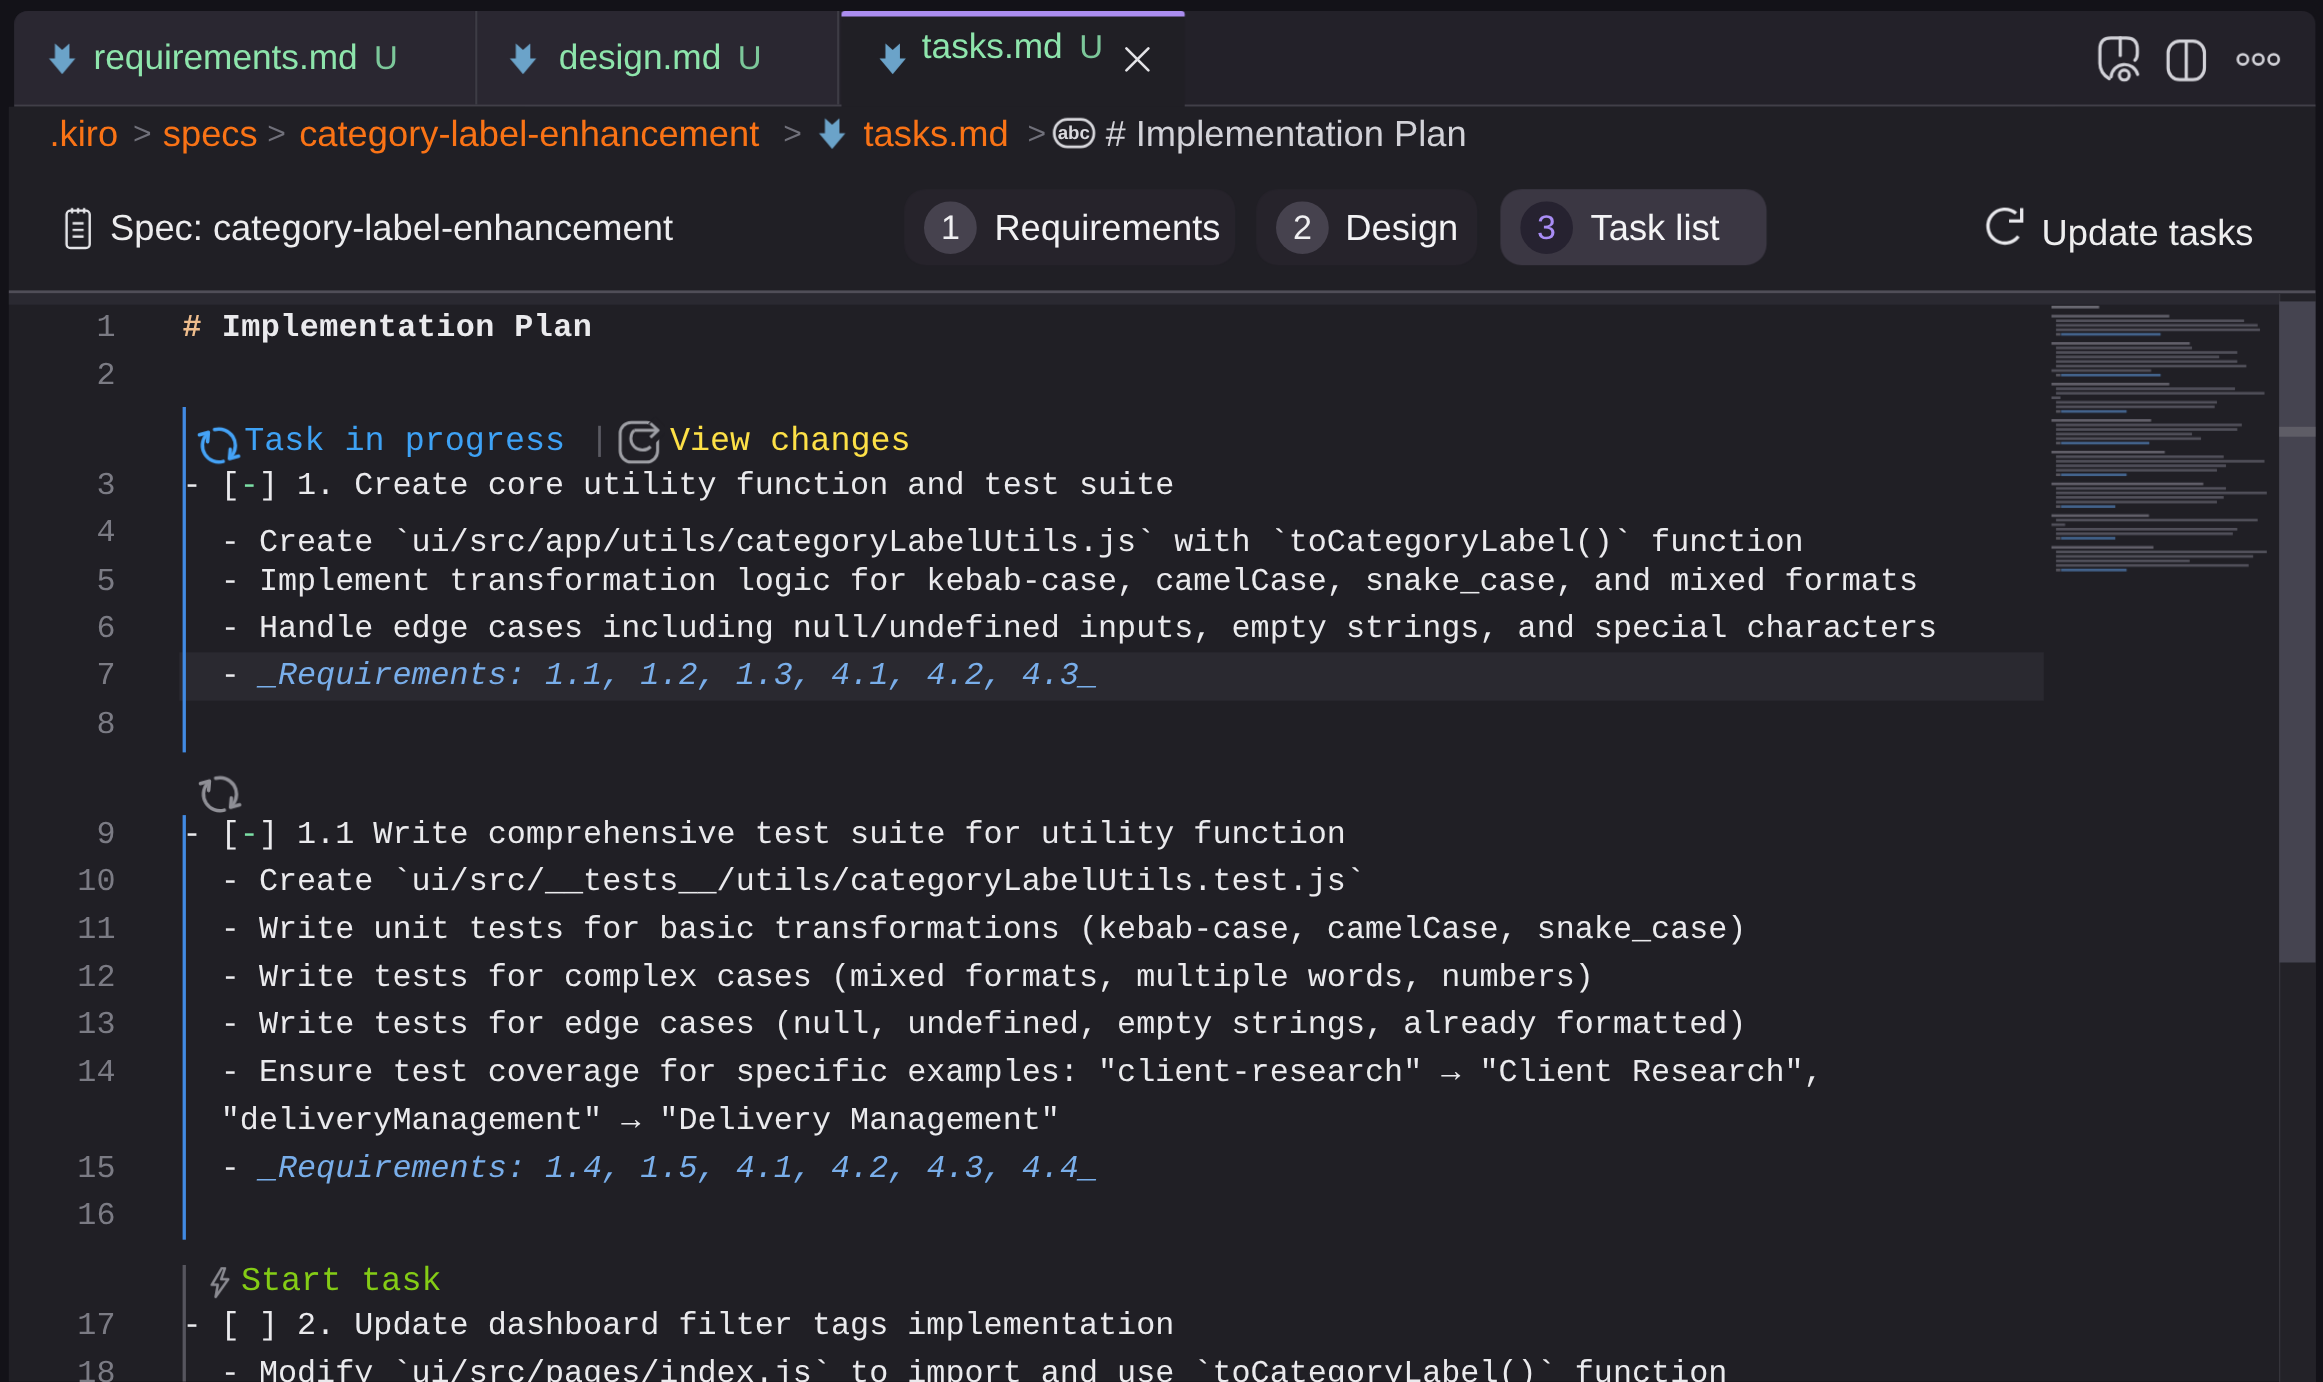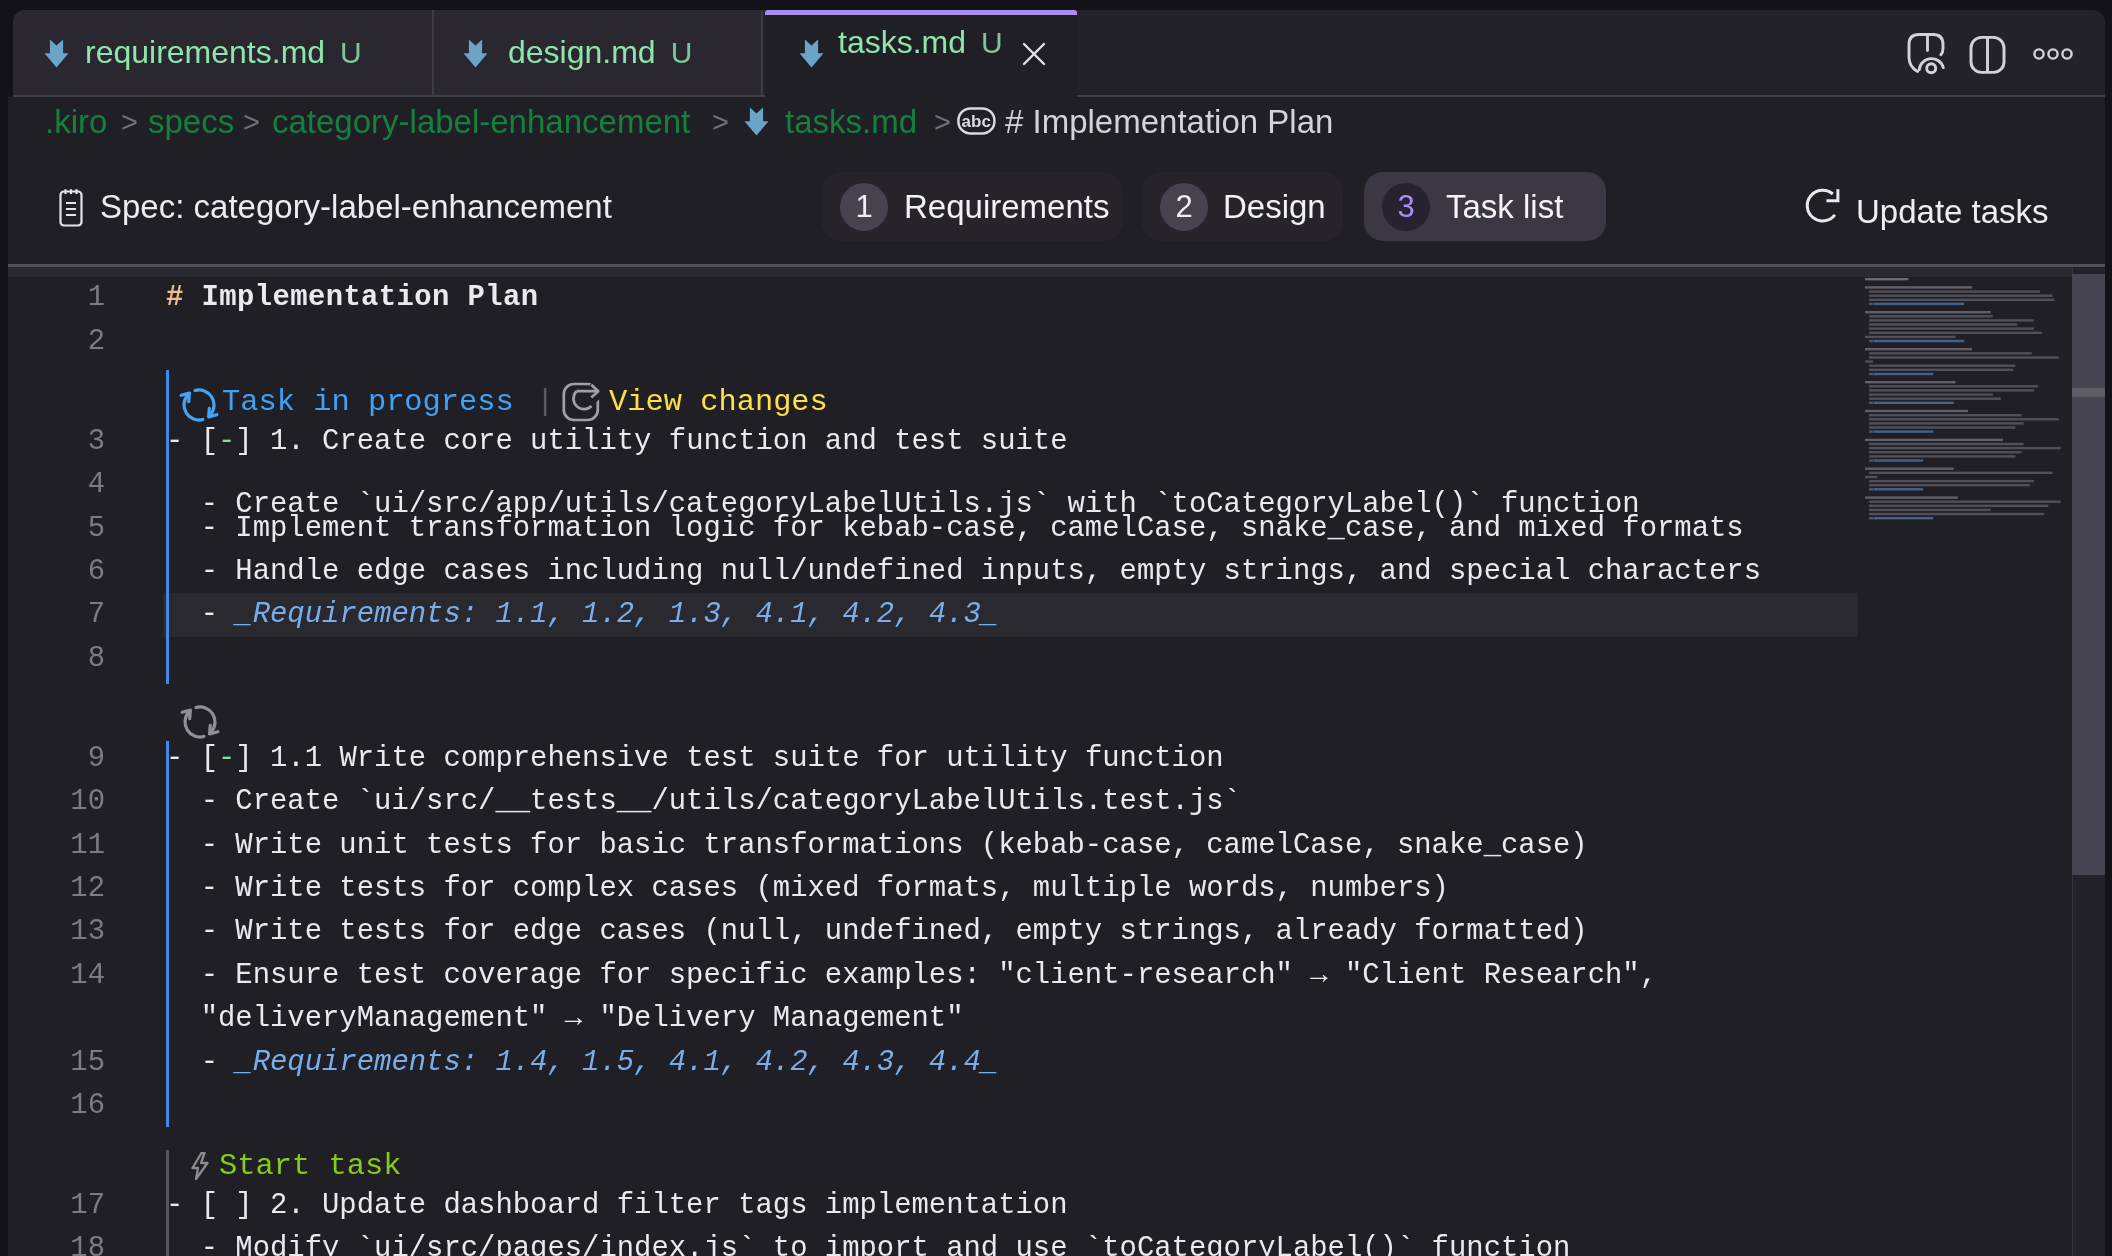--- a/index.html
+++ b/index.html
@@ -3,21 +3,21 @@
 
 *{margin:0;padding:0;box-sizing:border-box}
 html,body{width:2112px;height:1256px;overflow:hidden;background:#131218}
 body{position:relative;font-family:"Liberation Sans",sans-serif}
 body *{will-change:opacity}
 .abs{position:absolute}
 .mono{font-family:"Liberation Mono",monospace;font-size:28.9px;white-space:pre}
 .wmono{font-family:Liberation Mono, monospace;font-size:30.4px;white-space:pre}
 .ln{position:absolute;left:166px;height:43.4px;line-height:43.4px;color:#eaeaed}
 .num{position:absolute;left:30px;width:75px;height:43.4px;line-height:43.4px;text-align:right;color:#7b7b84}
-.crumb{position:absolute;top:97px;height:50px;line-height:50px;font-size:33px;color:#15803d}
+.crumb{position:absolute;top:97px;height:50px;line-height:50px;font-size:33px;color:#f97316}
 .chev{color:#70707a}
 
 </style></head><body>
 <div class="abs" style="left:13px;top:10px;width:2092px;height:87px;background:#232129;border-radius:12px 12px 0 0"></div>
 <div class="abs" style="left:13px;top:10px;width:419px;height:85px;background:#2a2731;border-radius:12px 0 0 0"></div>
 <div class="abs" style="left:434px;top:10px;width:329px;height:85px;background:#2a2731"></div>
 <div class="abs" style="left:432px;top:10px;width:2px;height:85px;background:#3d3c45"></div>
 <div class="abs" style="left:761px;top:10px;width:2px;height:85px;background:#3d3c45"></div>
 <div class="abs" style="left:765px;top:10px;width:312px;height:87px;background:#201f25;border-radius:10px 10px 0 0"></div>
 <div class="abs" style="left:765px;top:10px;width:312px;height:4.5px;background:#ab8df0;border-radius:3px 3px 0 0"></div>
@@ -115,21 +115,21 @@
 <svg style="position:absolute;left:562px;top:379.09999999999997px" width="42" height="44" viewBox="0 0 42 44" fill="none">
     <rect x="1.8" y="5" width="34" height="36" rx="10" stroke="#9fa0a6" stroke-width="2.7"></rect>
     <path d="M14 12.2 H40 M30.5 3 L39.5 12 L30 21" stroke="#201f25" stroke-width="9" fill="none"></path>
     <path d="M14.5 12.2 A9.6 9.6 0 1 0 29.5 27.0" stroke="#9fa0a6" stroke-width="2.7" fill="none"></path>
     <path d="M14.5 12.2 H35.5 M29.3 5.8 L36.3 12.2 L29.3 18.6" stroke="#9fa0a6" stroke-width="2.7" fill="none" stroke-linejoin="round"></path>
   </svg>
 <div class="ln wmono" style="top:380.79999999999995px;left:609px;color:#fde047">View changes</div>
 <div class="num mono" style="top:419.7px">3</div>
 <div class="ln mono" style="top:419.7px">- [<span style="color:#7de0a6">-</span>] 1. Create core utility function and test suite</div>
 <div class="num mono" style="top:463.09999999999997px">4</div>
-<div class="ln mono" style="top:483px">  - Create `ui/src/app/utils/categoryLabelUtils.js` with `toCategoryLabel()` function</div>
+<div class="ln mono" style="top:472px">  - Create `ui/src/app/utils/categoryLabelUtils.js` with `toCategoryLabel()` function</div>
 <div class="num mono" style="top:506.49999999999994px">5</div>
 <div class="ln mono" style="top:506.49999999999994px">  - Implement transformation logic for kebab-case, camelCase, snake_case, and mixed formats</div>
 <div class="num mono" style="top:549.9px">6</div>
 <div class="ln mono" style="top:549.9px">  - Handle edge cases including null/undefined inputs, empty strings, and special characters</div>
 <div class="num mono" style="top:593.3px">7</div>
 <div class="ln mono" style="top:593.3px">  - <span style="color:#79aeea;font-style:italic">_Requirements: 1.1, 1.2, 1.3, 4.1, 4.2, 4.3_</span></div>
 <div class="num mono" style="top:636.6999999999999px">8</div>
 <svg style="position:absolute;left:180px;top:702.0999999999999px" width="40" height="40" viewBox="0 0 40 40" fill="none">
     <g stroke="#8f8f96" stroke-width="3.2" fill="none" stroke-linecap="round" stroke-linejoin="round" transform="scale(1.0)">
       <path d="M16.1 5.5 A15 15 0 0 1 31.5 29.6"></path>

